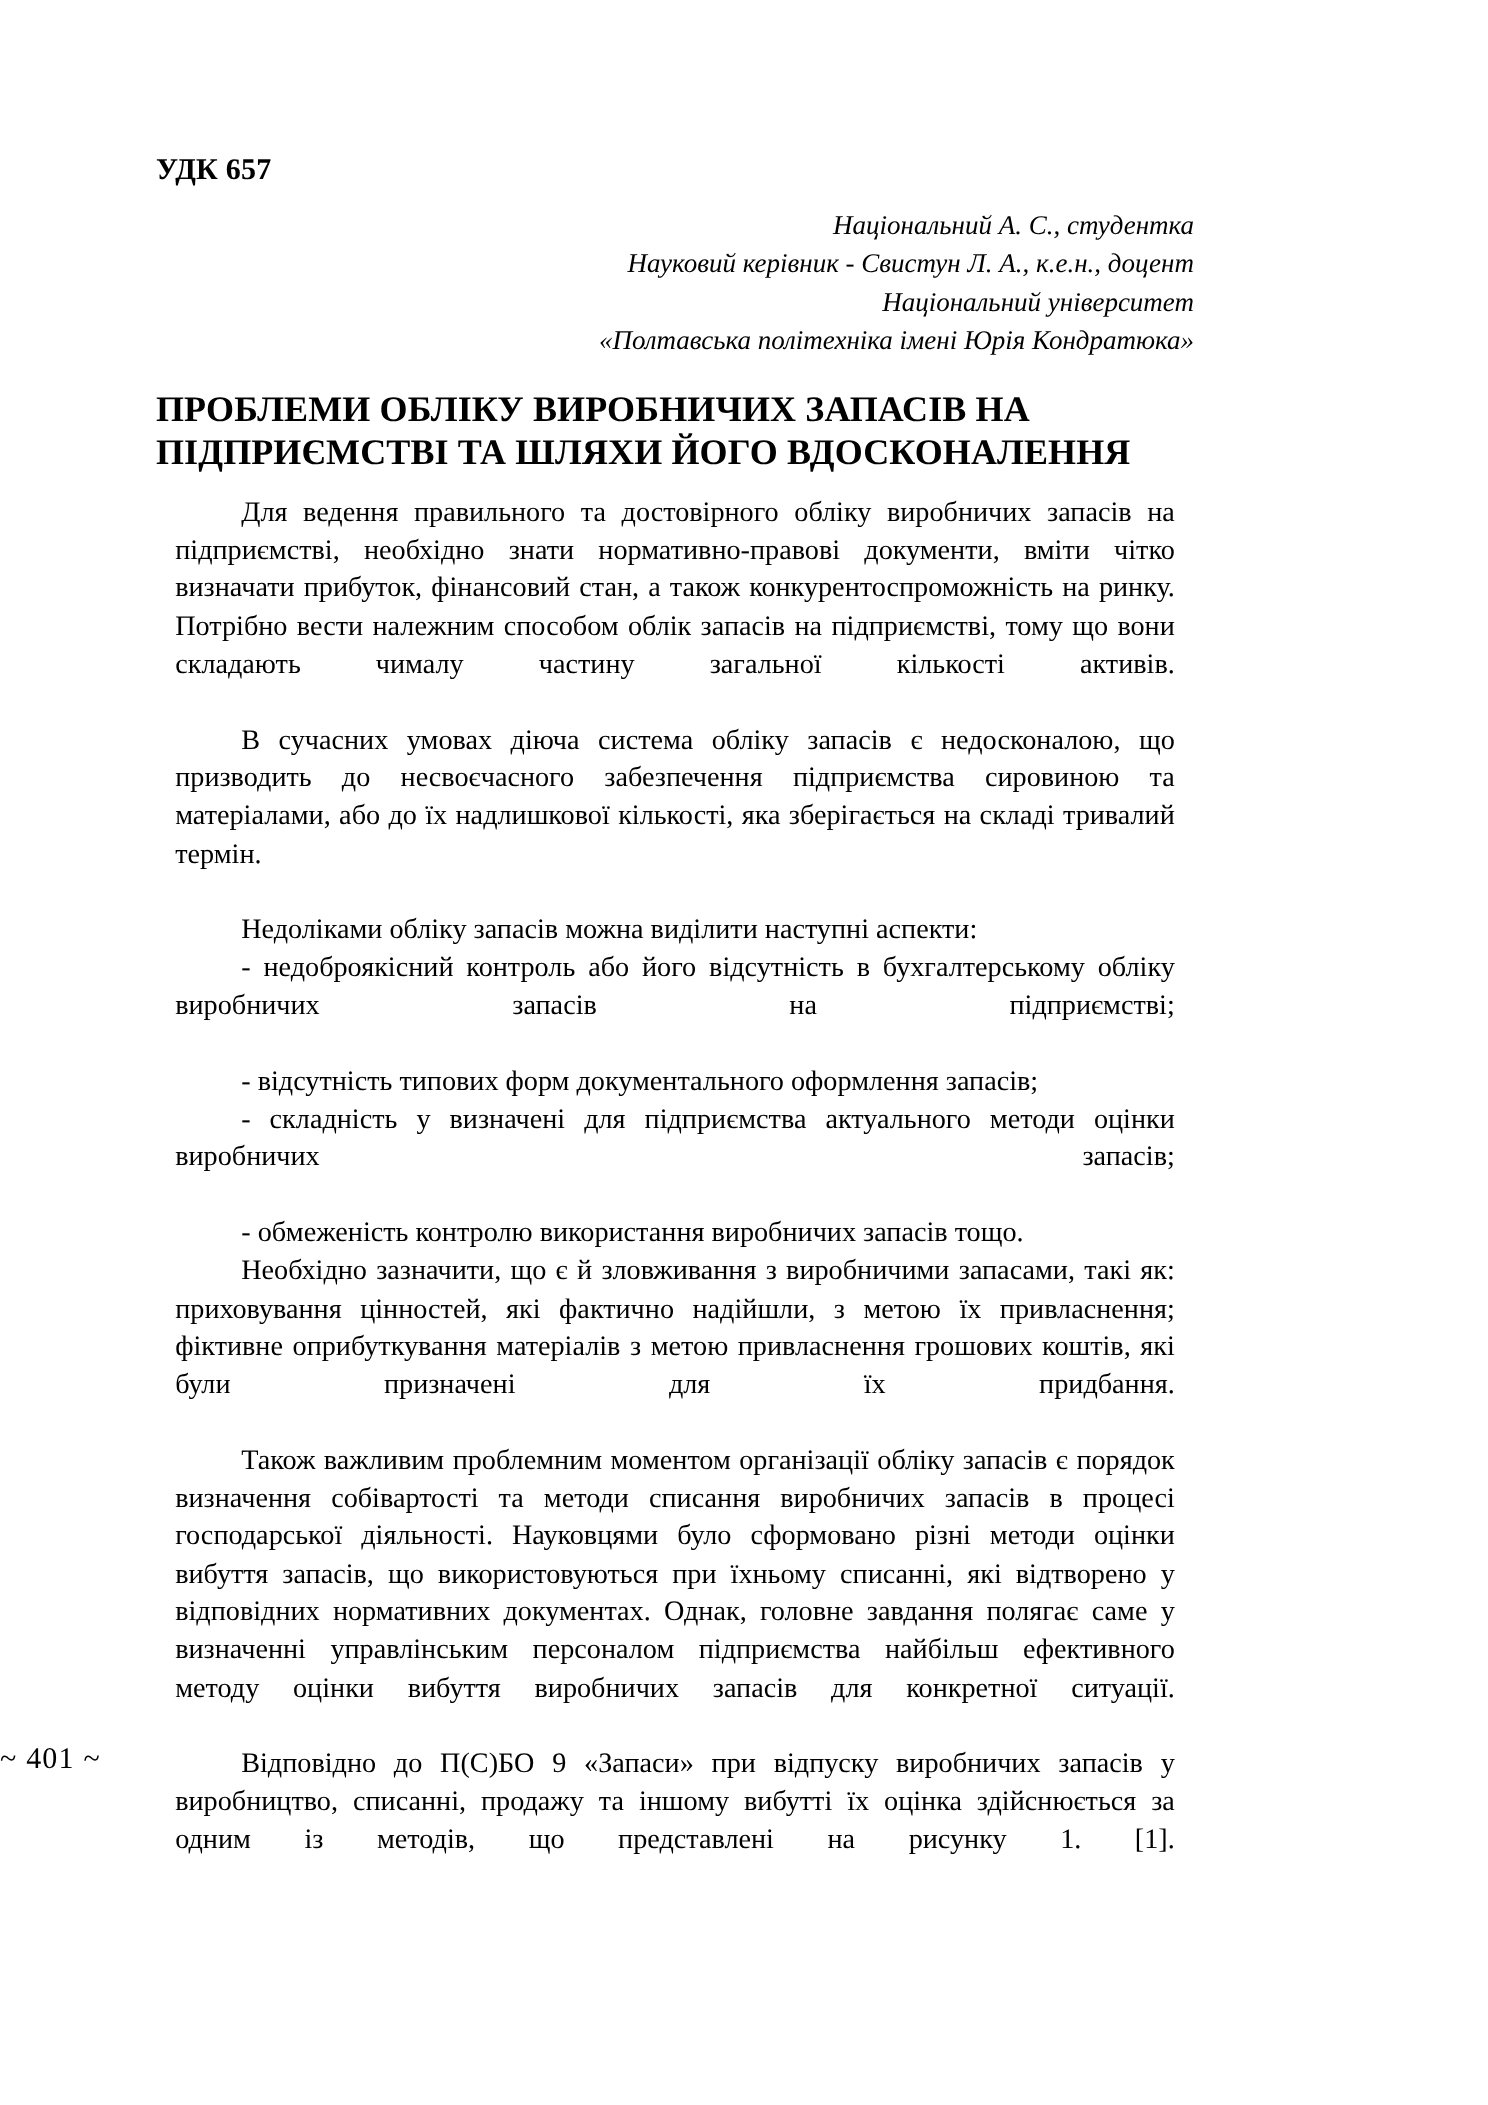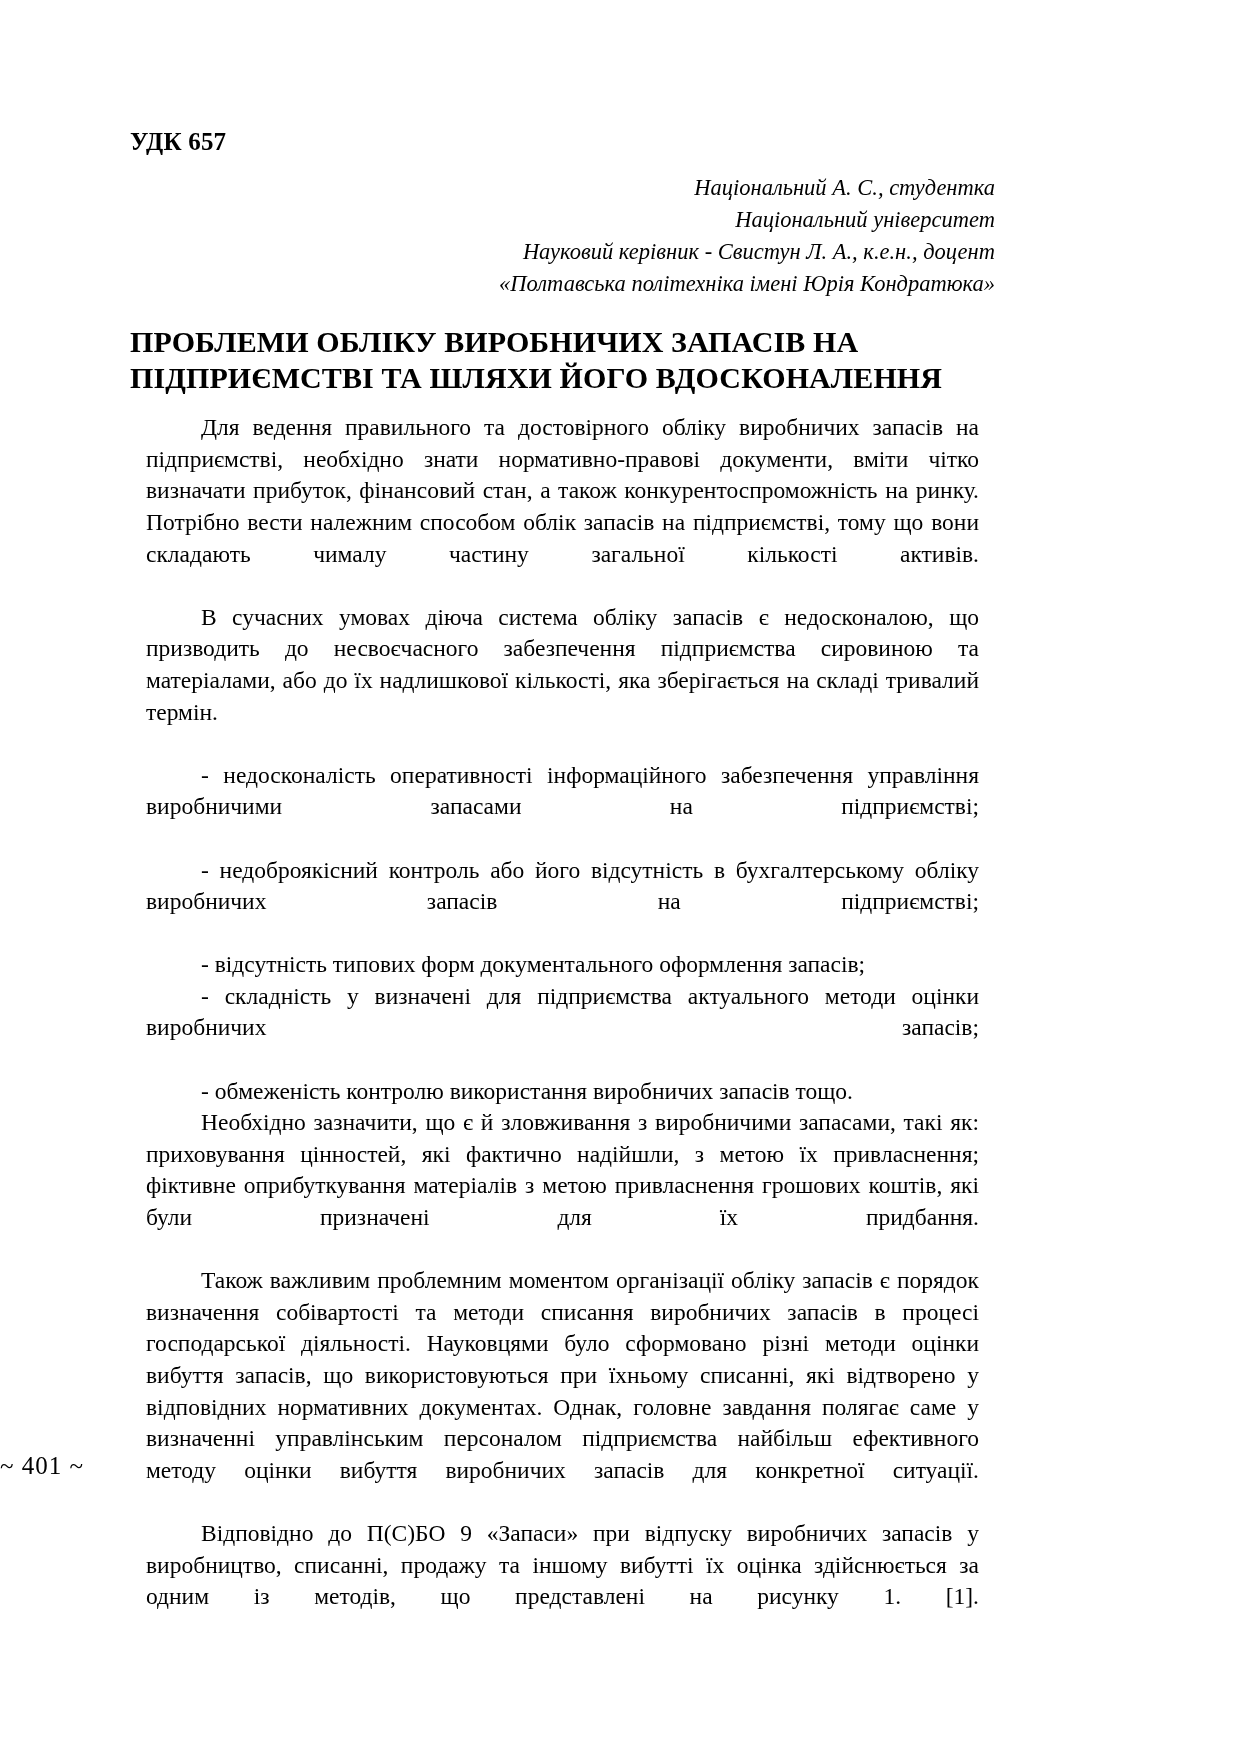--- a/index.html
+++ b/index.html
@@ -94,34 +94,34 @@
 </head>
 <body>
 
 <div class="page">
   <div class="content">
 
     <div class="udk">УДК 657</div>
 
     <div class="authors">
       <div>Національний А. С., студентка</div>
+      <div>Науковий керівник - Свистун Л. А., к.е.н., доцент</div>
       <div>Національний університет</div>
-      <div>Науковий керівник - Свистун Л. А., к.е.н., доцент</div>
       <div>«Полтавська політехніка імені Юрія Кондратюка»</div>
     </div>
 
     <div class="title">
       <div>ПРОБЛЕМИ ОБЛІКУ ВИРОБНИЧИХ ЗАПАСІВ НА</div>
       <div>ПІДПРИЄМСТВІ ТА ШЛЯХИ ЙОГО ВДОСКОНАЛЕННЯ</div>
     </div>
 
     <div class="body-text">
       <p class="para">Для ведення правильного та достовірного обліку виробничих запасів на підприємстві, необхідно знати нормативно-правові документи, вміти чітко визначати прибуток, фінансовий стан, а також конкурентоспроможність на ринку. Потрібно вести належним способом облік запасів на підприємстві, тому що вони складають чималу частину загальної кількості активів.</p>
       <p class="para">В сучасних умовах діюча система обліку запасів є недосконалою, що призводить до несвоєчасного забезпечення підприємства сировиною та матеріалами, або до їх надлишкової кількості, яка зберігається на складі тривалий термін.</p>
-      <p class="para dash">- недосконалість оперативності інформаційного забезпечення управління виробничими запасами на підприємстві;</p>
+      <p class="para nostretch">Недоліками обліку запасів можна виділити наступні аспекти:</p>
       <p class="para dash">- недоброякісний контроль або його відсутність в бухгалтерському обліку виробничих запасів на підприємстві;</p>
       <p class="para dash nostretch">- відсутність типових форм документального оформлення запасів;</p>
       <p class="para dash">- складність у визначені для підприємства актуального методи оцінки виробничих запасів;</p>
       <p class="para dash nostretch">- обмеженість контролю використання виробничих запасів тощо.</p>
       <p class="para">Необхідно зазначити, що є й зловживання з виробничими запасами, такі як: приховування цінностей, які фактично надійшли, з метою їх привласнення; фіктивне оприбуткування матеріалів з метою привласнення грошових коштів, які були призначені для їх придбання.</p>
       <p class="para">Також важливим проблемним моментом організації обліку запасів є порядок визначення собівартості та методи списання виробничих запасів в процесі господарської діяльності. Науковцями було сформовано різні методи оцінки вибуття запасів, що використовуються при їхньому списанні, які відтворено у відповідних нормативних документах. Однак, головне завдання полягає саме у визначенні управлінським персоналом підприємства найбільш ефективного методу оцінки вибуття виробничих запасів для конкретної ситуації.</p>
       <p class="para">Відповідно до П(С)БО 9 «Запаси» при відпуску виробничих запасів у виробництво, списанні, продажу та іншому вибутті їх оцінка здійснюється за одним із методів, що представлені на рисунку 1. [1].</p>
     </div>
 
   </div>

